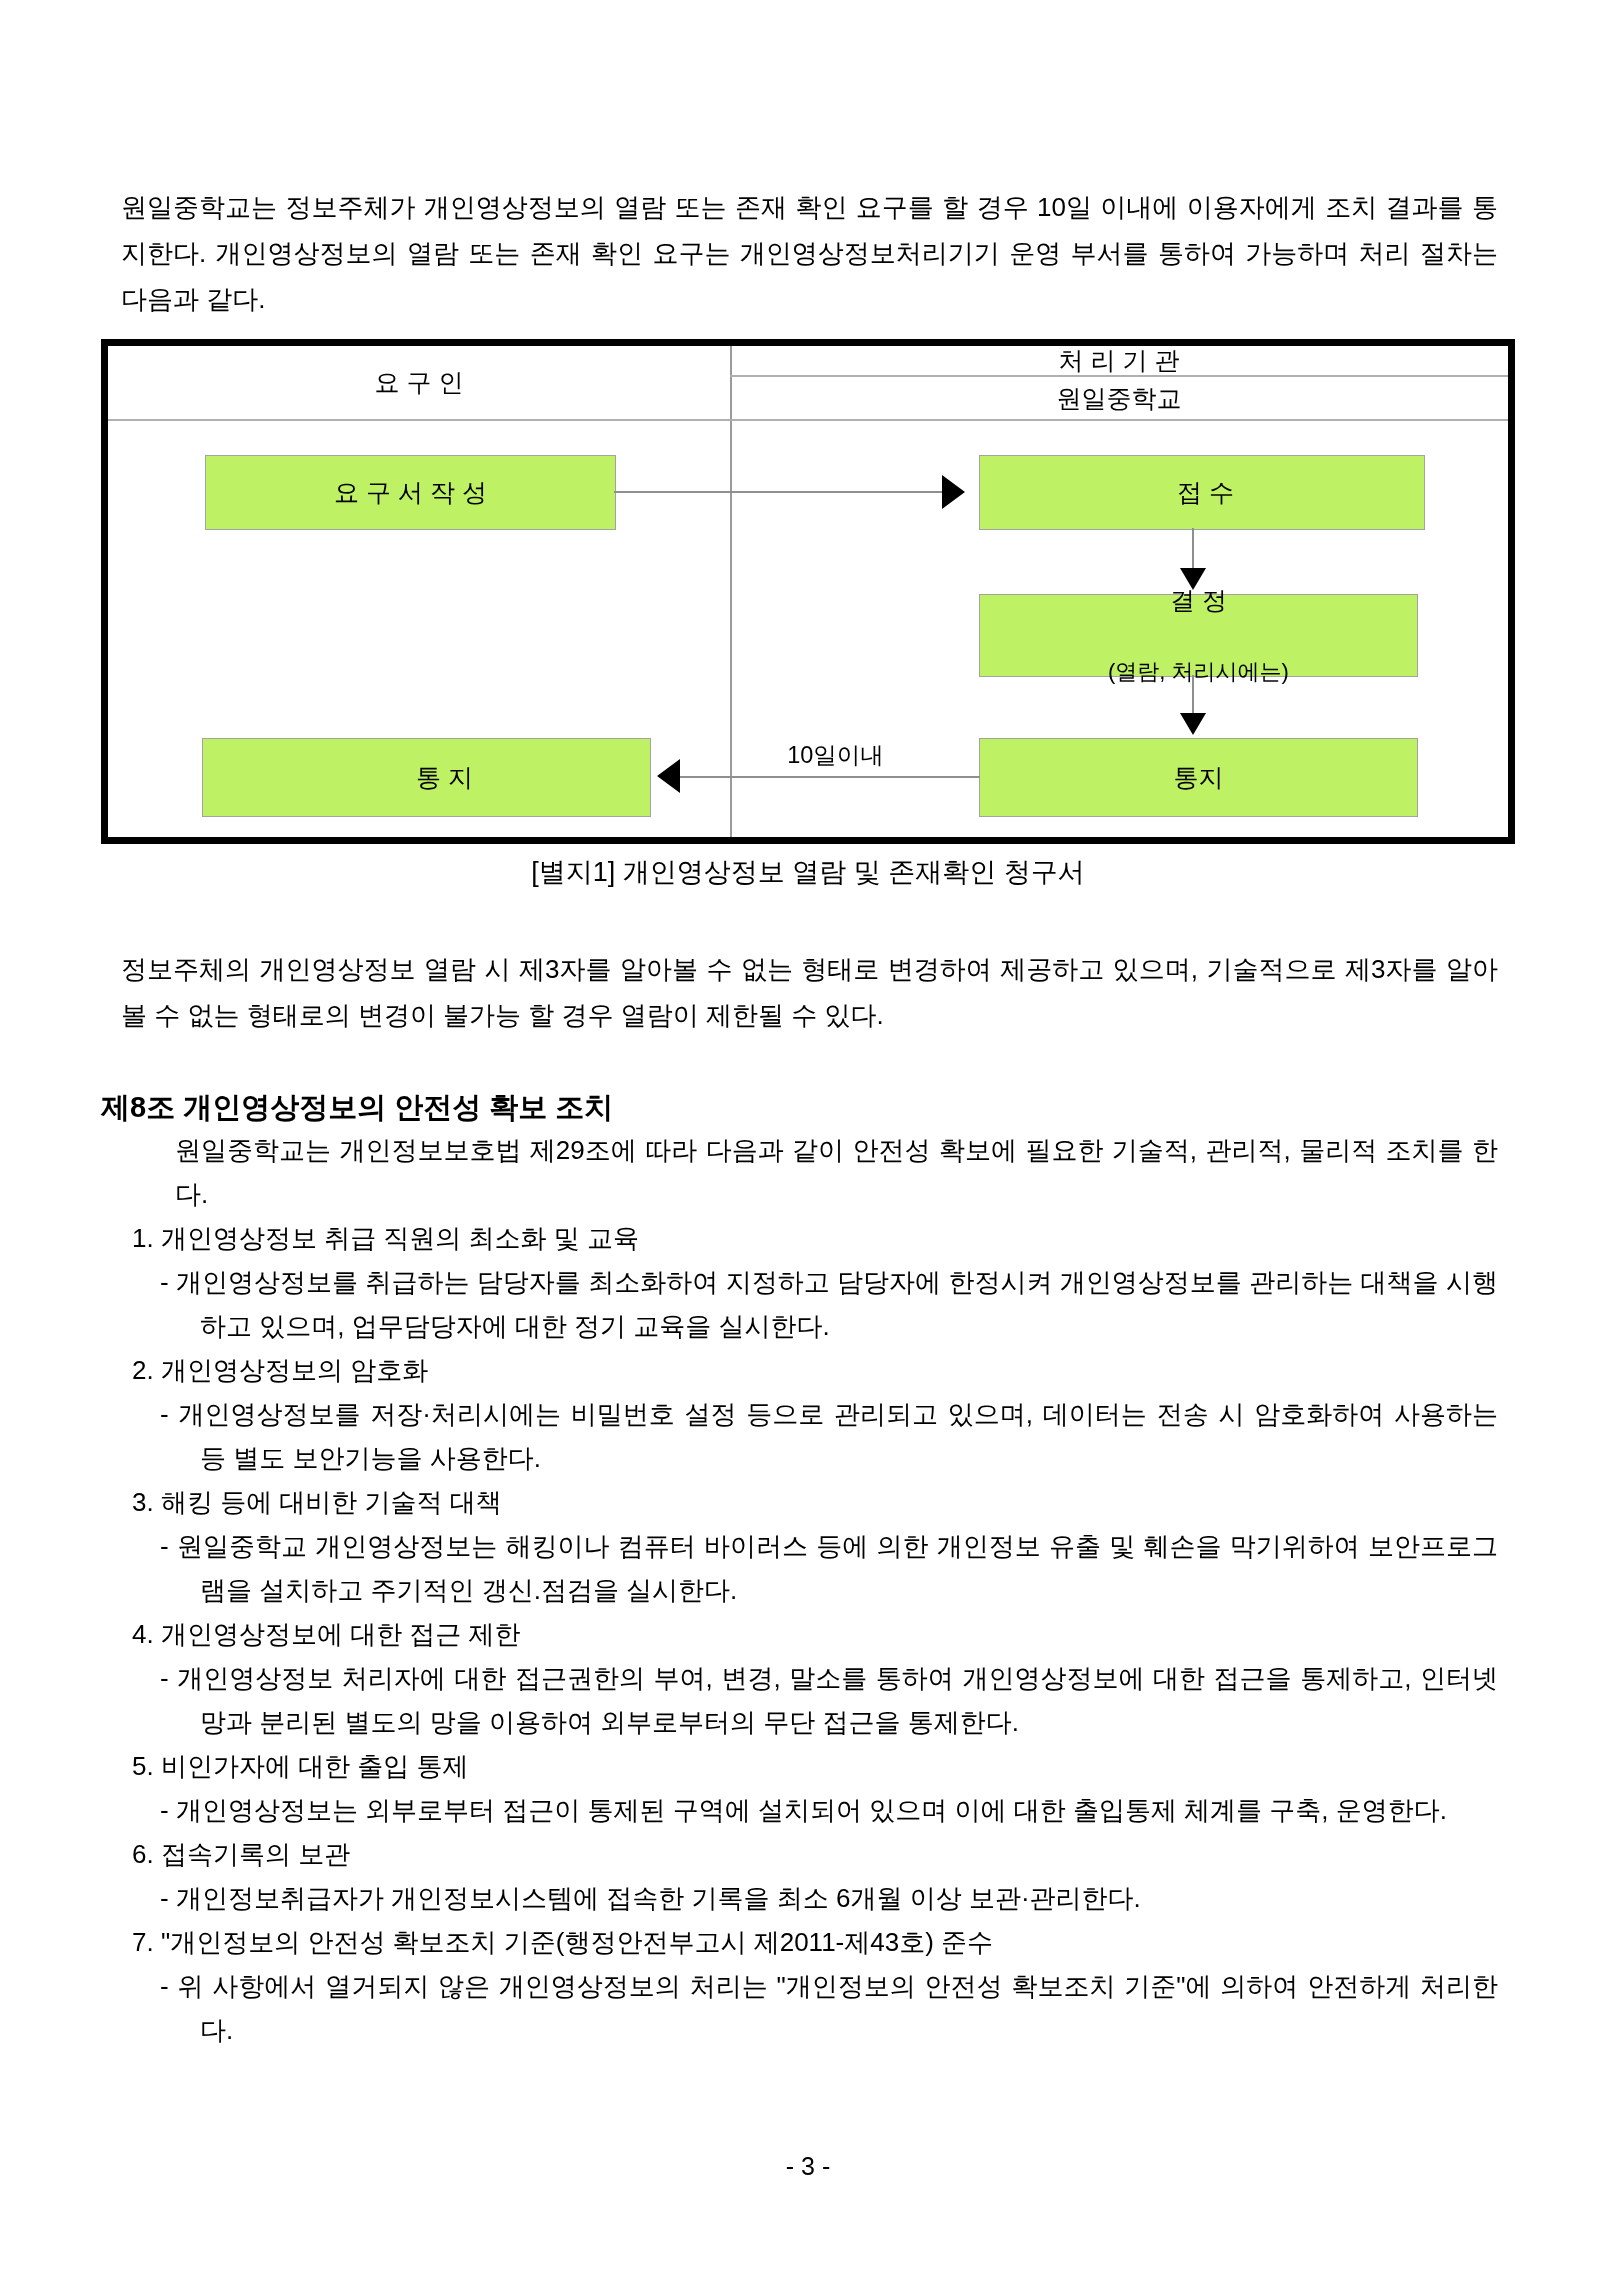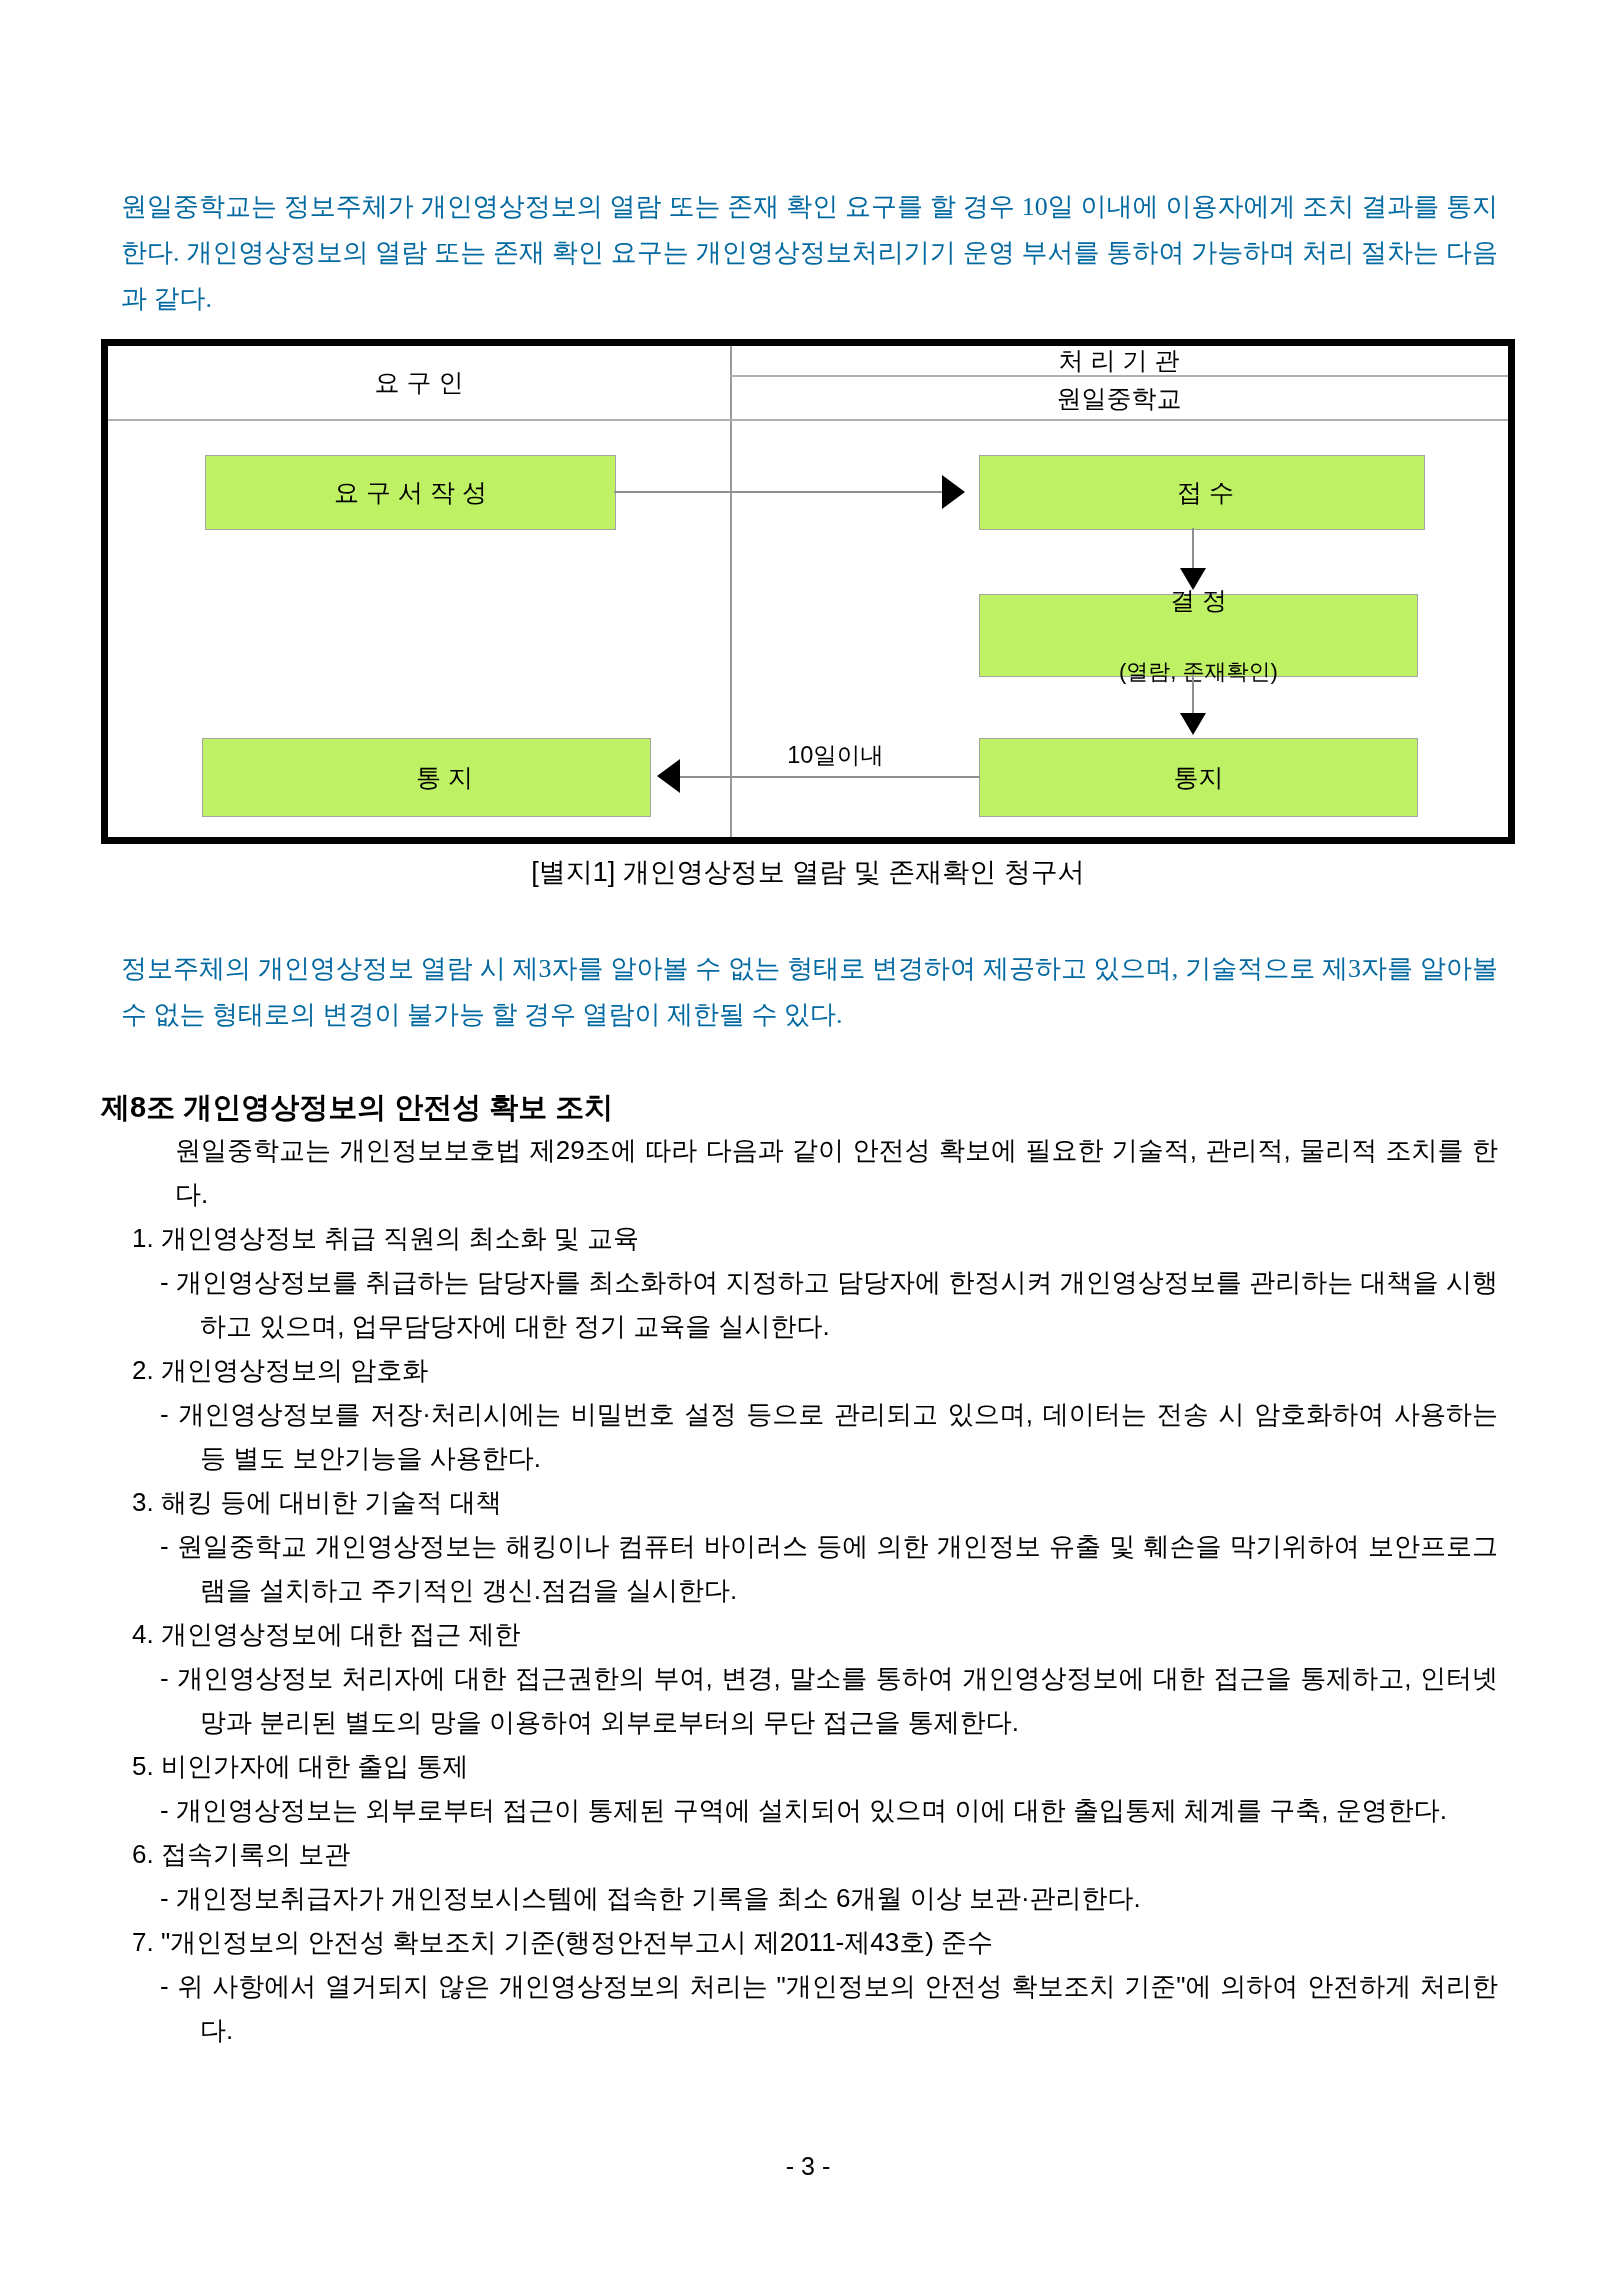--- a/index.html
+++ b/index.html
@@ -9,22 +9,21 @@
     background:#ffffff;
     font-family:"Liberation Sans","DejaVu Sans",sans-serif;
     color:#000000;
     overflow:hidden;
   }
   
   .para {
     position:absolute;
     font-size:26px; line-height:46px;
     text-align:justify;
-    color:#0369a1;
-    font-family:Liberation Serif, serif;
+    color:#000000;
   }
   .p1 { top:184px; left:121px; width:1377px; }
   .p2 { top:946px; left:121px; width:1377px; }
 
   
   .flow {
     position:absolute;
     left:101px; top:339px;
     width:1414px; height:505px;
     border:7.2px solid #000;
@@ -148,21 +147,21 @@
       <div class="cell-label agency-name-cell">원일중학교</div>
 
       <div class="fbox box-request">
         <span>요 구 서 작 성</span>
       </div>
       <div class="fbox box-receipt">
         <span>접 수</span>
       </div>
       <div class="fbox box-decision">
         <span>결 정</span>
-        <span class="decision-note">(열람, 존재확인)</span>
+        <span class="decision-note">(열람, 처리시에는)</span>
       </div>
       <div class="fbox box-notify-r">
         <span>통지</span>
       </div>
       <div class="fbox box-notify-l">
         <span>통 지</span>
       </div>
 
       <div class="conn h-line1"></div>
       <div class="tri tri-right"></div>

